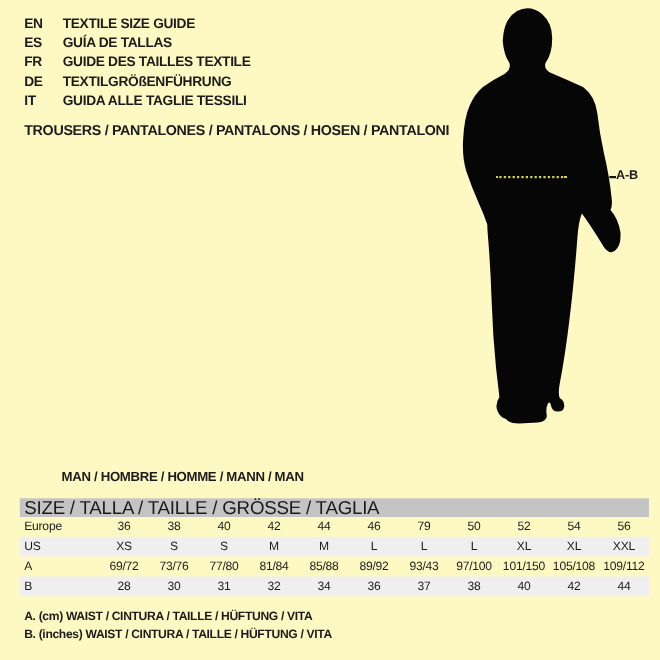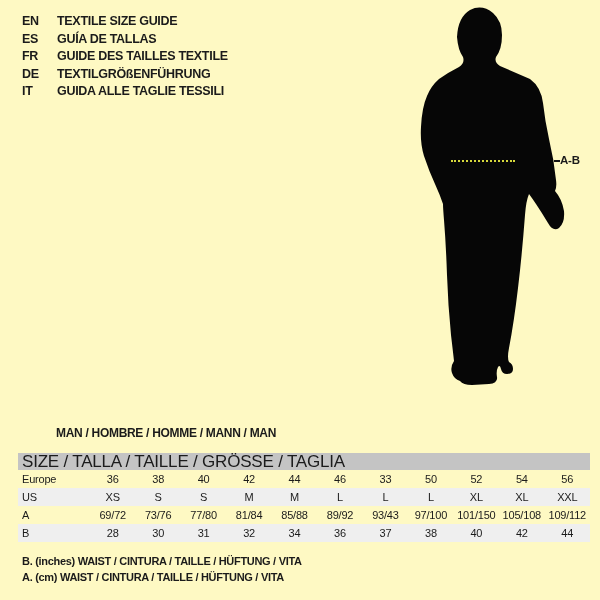--- a/index.html
+++ b/index.html
@@ -87,20 +87,21 @@
     <span>ES</span>
     <span>GUÍA DE TALLAS</span>
     <span>FR</span>
     <span>GUIDE DES TAILLES TEXTILE</span>
     <span>DE</span>
     <span>TEXTILGRÖßENFÜHRUNG</span>
     <span>IT</span>
     <span>GUIDA ALLE TAGLIE TESSILI</span>
   </div>
 
+  <div class="category-title">TROUSERS / PANTALONES / PANTALONS / HOSEN / PANTALONI</div>
 
   <svg class="figure-svg" viewBox="0 0 210 410" xmlns="http://www.w3.org/2000/svg" aria-hidden="true">
     <path d="M80 10
       Q92 4 103 13 Q112 21 112 35 Q112 49 106 57 Q104 62 110 66
       Q124 72 140 79 Q151 87 153 103 Q155 121 159 139 Q164 160 166 180
       Q167 187 165 191 Q172 199 174 211 Q175 223 169 228 Q163 232 158 223
       Q152 213 146 204 Q142 198 139 194 Q136 201 135 215
       Q132 255 128 288 Q124 322 119 348 Q117 358 119 362
       Q123 364 123 369 Q123 374 117 374 Q112 374 111 369
       Q110 364 108 367 Q106 371 107 377 Q108 383 99 384
@@ -120,21 +121,21 @@
     <div class="size-table-header">SIZE / TALLA / TAILLE / GRÖSSE / TAGLIA</div>
     <div>
         <div class="trow">
           <div class="tlabel">Europe</div>
           <div class="tcell">36</div>
           <div class="tcell">38</div>
           <div class="tcell">40</div>
           <div class="tcell">42</div>
           <div class="tcell">44</div>
           <div class="tcell">46</div>
-          <div class="tcell">33</div>
+          <div class="tcell">79</div>
           <div class="tcell">50</div>
           <div class="tcell">52</div>
           <div class="tcell">54</div>
           <div class="tcell">56</div>
         </div>
         <div class="trow alt">
           <div class="tlabel">US</div>
           <div class="tcell">XS</div>
           <div class="tcell">S</div>
           <div class="tcell">S</div>
@@ -172,17 +173,17 @@
           <div class="tcell">37</div>
           <div class="tcell">38</div>
           <div class="tcell">40</div>
           <div class="tcell">42</div>
           <div class="tcell">44</div>
         </div>
       </div>
   </div>
 
   <div class="footnotes">
+    <div>A. (cm) WAIST / CINTURA / TAILLE / HÜFTUNG / VITA</div>
     <div>B. (inches) WAIST / CINTURA / TAILLE / HÜFTUNG / VITA</div>
-    <div>A. (cm) WAIST / CINTURA / TAILLE / HÜFTUNG / VITA</div>
   </div>
 
 </div>
 
 </body></html>

